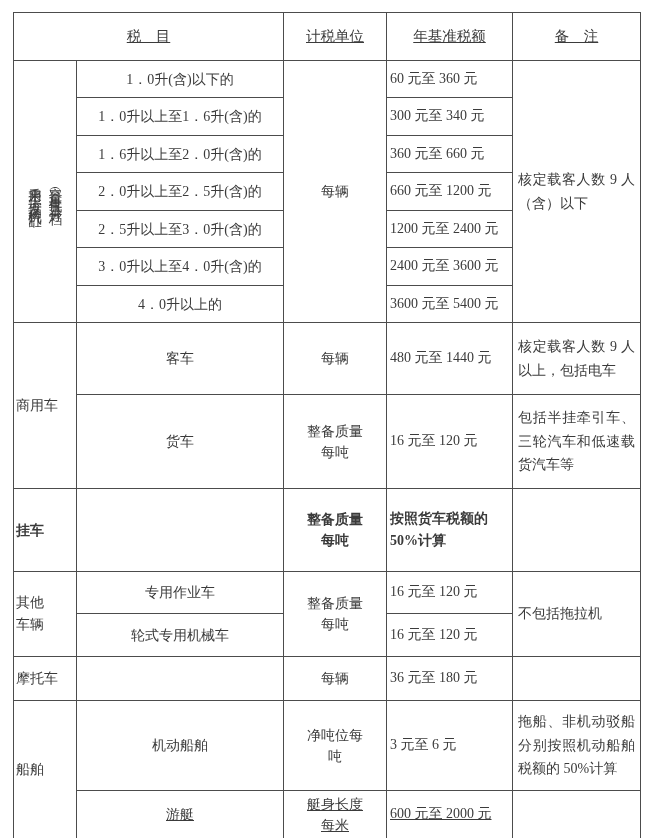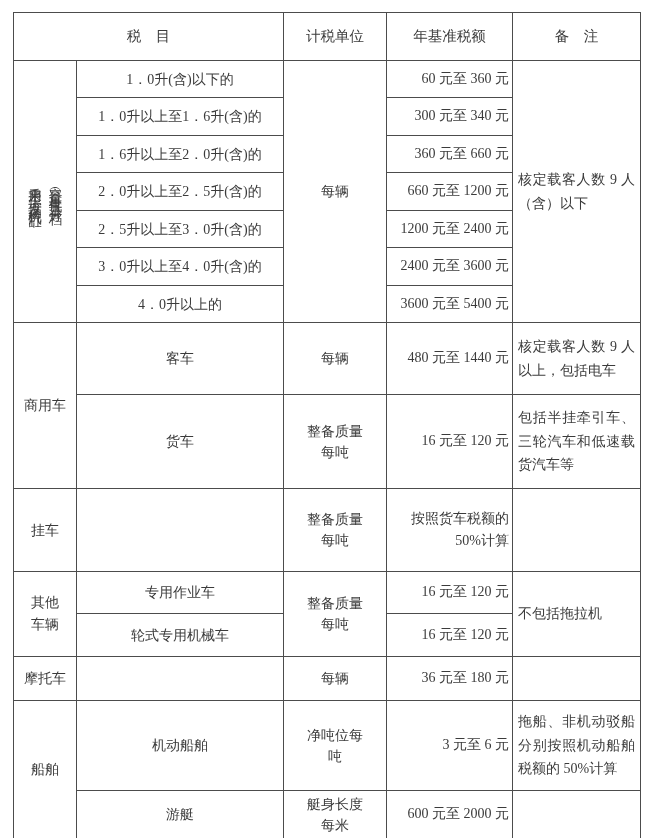--- a/index.html
+++ b/index.html
@@ -34,46 +34,46 @@
   
   .tax-table td.hdr { text-align: center; font-size: 14.5px; }
   
   .tax-table td.rem {
     text-align: justify;
     text-align-last: left;
     padding: 8px 5px;
     line-height: 1.68;
   }
   
-  .tax-table td.amt { text-align: right; line-height: 1.6; padding: 0 3px; }
+  .tax-table td.amt { text-align: left; line-height: 1.6; padding: 0 3px; }
   
-  .tax-table td.cat { text-align: center; padding: 0 2px; }
+  .tax-table td.cat { text-align: left; padding: 0 2px; }
   .tax-table td.cat.pre { white-space: pre-line; line-height: 1.6; }
   
   .vwrap {
     display: flex;
     flex-direction: row;
     justify-content: center;
     align-items: center;
     gap: 5px;
   }
   .vcol {
     writing-mode: vertical-lr;
     text-orientation: mixed;
     letter-spacing: 3px;
     line-height: 1.15;
     font-size: 13.5px;
   }
   
-  tr.r48 { height: 48px; }
+  tr.r48 { height: 48px; text-decoration: underline; }
   tr.r37 { height: 37px; }
   tr.r38 { height: 38px; }
   tr.r72 { height: 72px; }
   tr.r94 { height: 94px; }
-  tr.r65 { height: 83px; }
+  tr.r65 { height: 83px; font-weight: bold; }
   tr.r42 { height: 42px; }
   tr.r43 { height: 43px; }
   tr.r44 { height: 44px; margin-top: 16px; }
   tr.r90 { height: 90px; }
 </style>
 </head>
 <body>
 
 <table class="tax-table">
   <colgroup>

